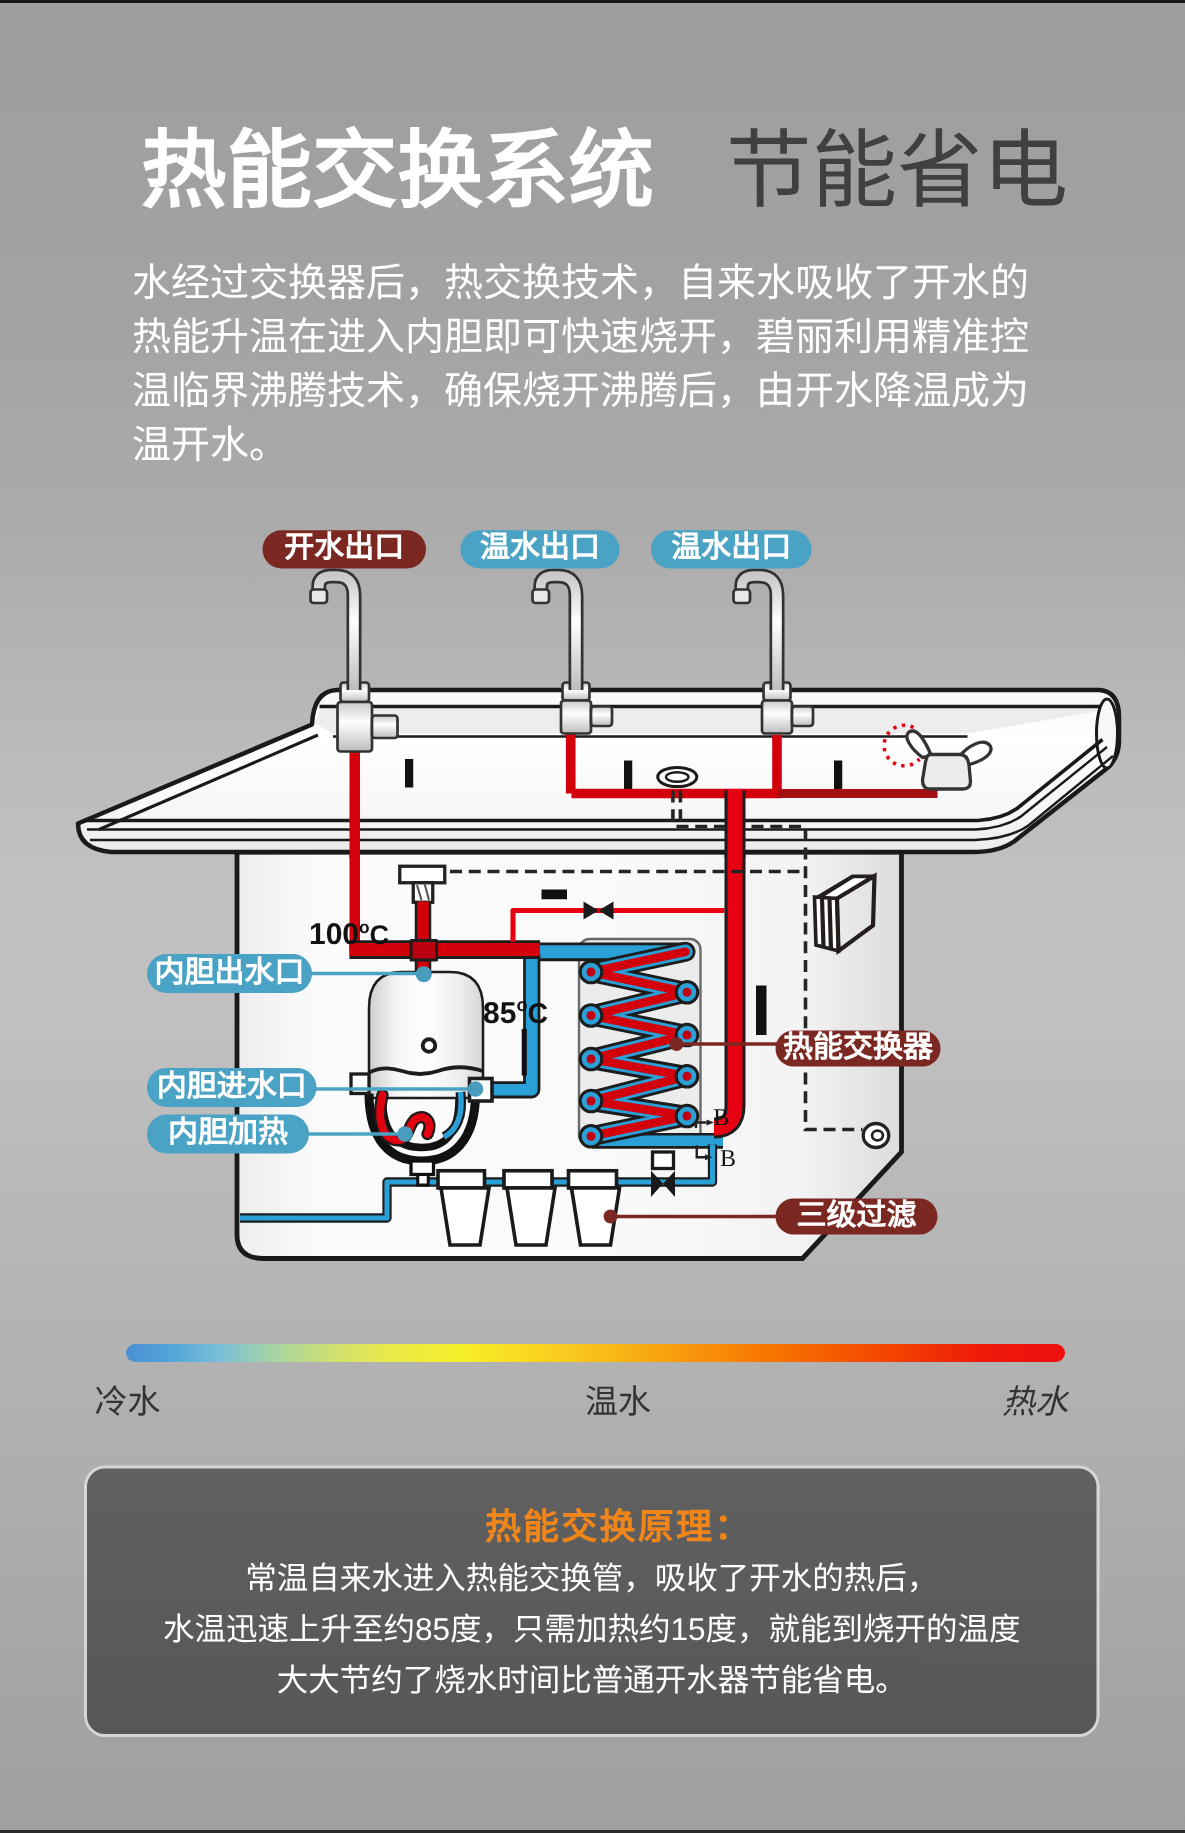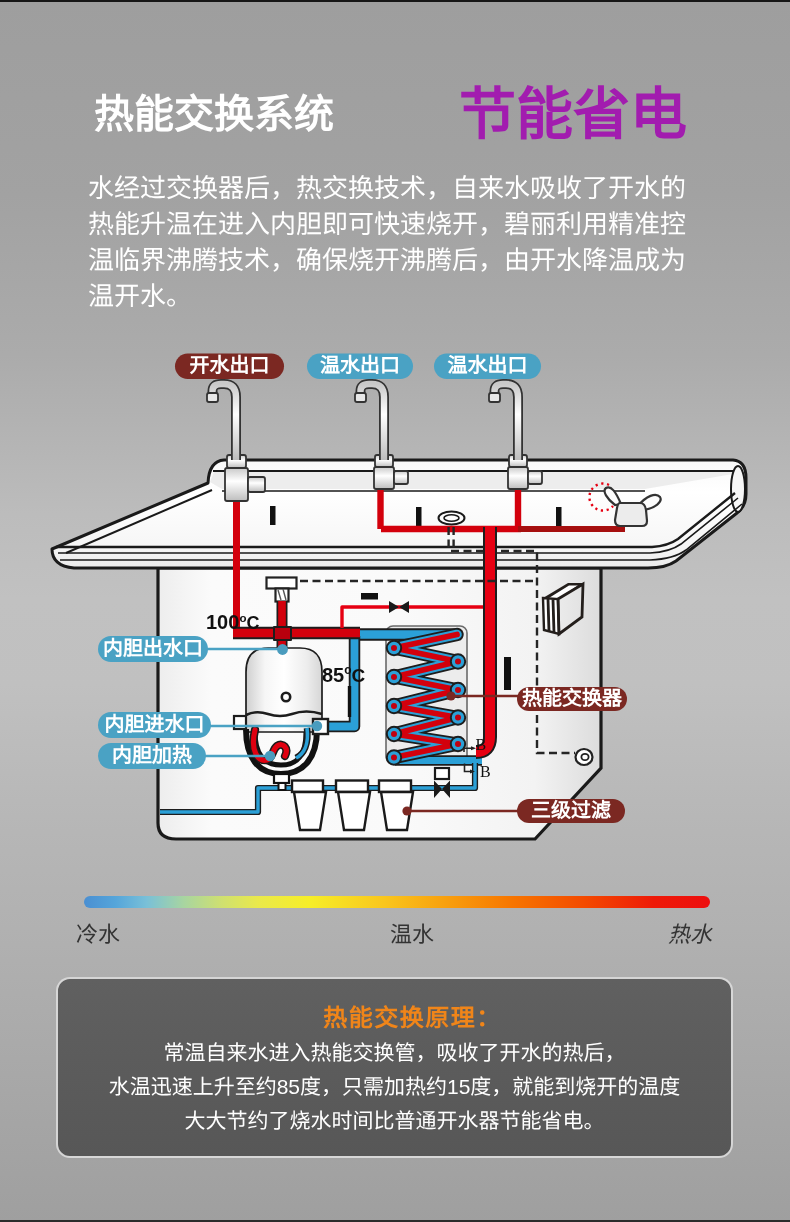--- a/index.html
+++ b/index.html
@@ -1,22 +1,22 @@
 <!DOCTYPE html>
 <html lang="zh-CN"><head><meta charset="utf-8">
 <style>
 html,body{margin:0;padding:0;}
 body{width:790px;height:1222px;overflow:hidden;position:relative;
   font-family:"Liberation Sans",sans-serif;
   background:linear-gradient(180deg,#9e9e9e 0%,#a2a2a2 16%,#ababab 29%,#bcbcbc 42%,#c1c1c1 49%,#c0c0c0 56%,#b6b6b6 68%,#b1b1b1 76%,#a8a8a8 88%,#9f9f9f 100%);}
 .abs{position:absolute;}
 #topline{left:0;top:0;width:790px;height:2px;background:#161616;}
 #botline{left:0;top:1220px;width:790px;height:2px;background:#2b2b2b;}
-#title1{left:94px;top:83.5px;font-size:40px;font-weight:bold;color:#fff;line-height:60px;letter-spacing:0px;}
-#title2{left:459px;top:83.5px;font-size:57px;font-weight:bold;color:#a21caf;line-height:60px;}
+#title1{left:94px;top:83.5px;font-size:57px;font-weight:bold;color:#fff;line-height:60px;letter-spacing:0px;}
+#title2{left:484px;top:83.5px;font-size:57px;font-weight:normal;color:#404040;line-height:60px;}
 #para{left:88px;top:170px;font-size:26px;color:#fff;line-height:36px;letter-spacing:0px;}
 #gbar{left:84px;top:896px;width:626px;height:12px;border-radius:6px;
   background:linear-gradient(90deg,#4a8fd2 0%,#55a5da 5%,#79c0d8 10%,#a8d5a0 16%,#cfe070 22%,#eae94a 28%,#f6ee28 36%,#f9c61d 48%,#f89f0e 58%,#f77700 68%,#f34a00 80%,#ee1a08 91%,#ed0f0f 100%);}
 .blab{font-size:22px;color:#333;top:916px;}
 #box{left:56px;top:977px;width:677px;height:181px;background:linear-gradient(180deg,#606060,#575757);
   border:2px solid rgba(255,255,255,.75);border-radius:14px;box-sizing:border-box;text-align:center;}
 #boxh{margin-top:19px;letter-spacing:1.5px;font-size:24px;font-weight:bold;color:#f08519;margin-left:36px;}
 #boxt{margin-top:3px;font-size:21px;color:#fff;line-height:34px;}
 </style></head>
 <body>
@@ -271,20 +271,20 @@
 <rect x="98" y="743" width="108" height="26" rx="13" fill="#4aa2c4"></rect>
 <text x="152" y="761.5">内胆加热</text>
 <rect x="517" y="687" width="110" height="24" rx="12" fill="#7b2822"></rect>
 <text x="572" y="704.5">热能交换器</text>
 <rect x="517" y="799" width="108" height="24" rx="12" fill="#7b2822"></rect>
 <text x="571" y="816.5">三级过滤</text>
 </g>
 
 </svg>
 <div class="abs" id="gbar"></div>
-<div class="abs blab" style="left:76px;">冷水</div>
+<div class="abs blab" style="left:63px;">冷水</div>
 <div class="abs blab" style="left:374px;margin-left:16px;">温水</div>
 <div class="abs blab" style="left:668px;font-style:italic;">热水</div>
 <div class="abs" id="box">
   <div id="boxh">热能交换原理：</div>
   <div id="boxt">常温自来水进入热能交换管，吸收了开水的热后，<br>水温迅速上升至约85度，只需加热约15度，就能到烧开的温度<br>大大节约了烧水时间比普通开水器节能省电。</div>
 </div>
 <div class="abs" id="botline"></div>
 
 </body></html>

